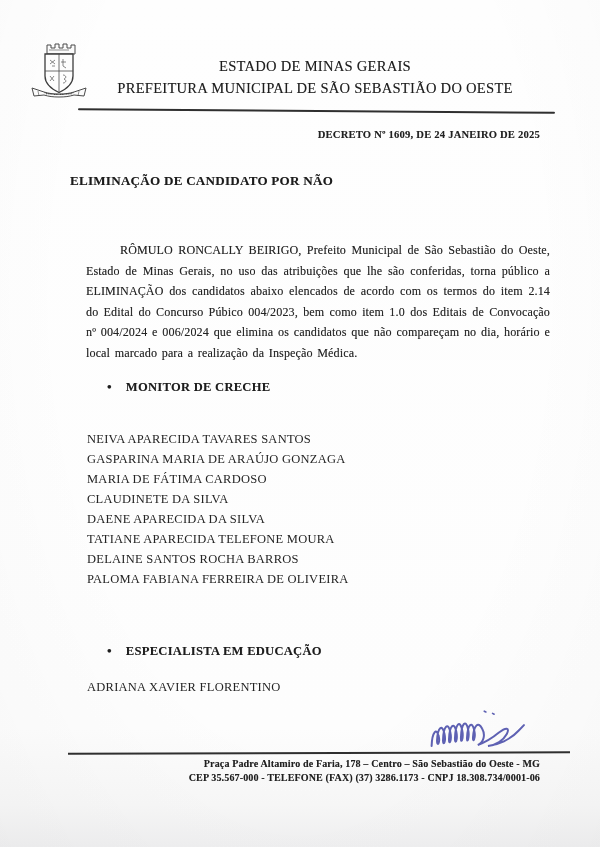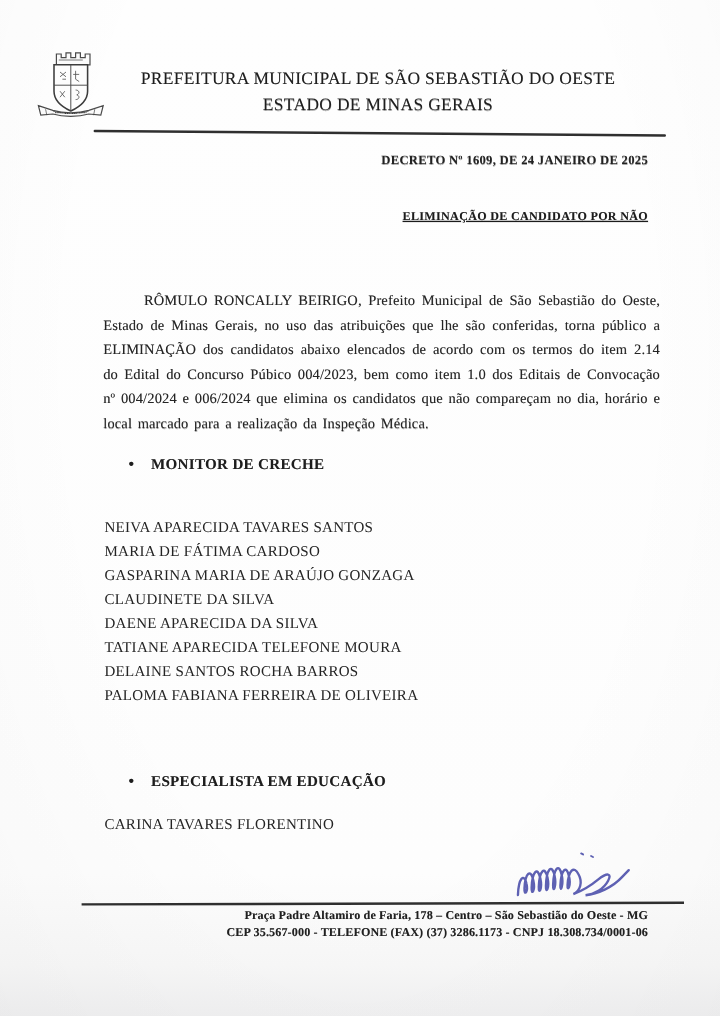--- a/index.html
+++ b/index.html
@@ -30,22 +30,22 @@
   }
 
   .decree-line {
     position: absolute; left: 70px; top: 129px; width: 470px;
     text-align: right; font-size: 10.5px; font-weight: bold;
     letter-spacing: 0.25px; color: #222;
   }
 
   .doc-title {
     position: absolute; left: 70px; top: 170px; width: 470px;
-    text-align: right; font-size: 10px; font-weight: bold;
-    line-height: 21px; letter-spacing: 0.3px; color: #1c1c1c; text-decoration: underline;
+    text-align: left; font-size: 13px; font-weight: bold;
+    line-height: 21px; letter-spacing: 0.3px; color: #1c1c1c;
   }
 
   .body-paragraph {
     position: absolute; left: 86px; top: 240px; width: 464px;
     font-size: 12px; line-height: 20.5px; text-align: justify;
     text-indent: 34px; word-spacing: 1.5px; letter-spacing: 0.15px;
     margin: 0; color: #242424;
   }
 
   .section-heading {
@@ -94,55 +94,55 @@
     <path d="M33 34 c3 0 4 3 1 4 c3 1 2 4 -1 4" stroke="#555" stroke-width="0.7"></path>
 
     <path d="M2 47 l12 4 c5 1.5 9 2 15 2 c6 0 10 -0.5 15 -2 l12 -4 l-2 8 l-10 -1 c-5 1.5 -9 2 -15 2 c-6 0 -10 -0.5 -15 -2 l-10 1 z" stroke="#4a4a4a" stroke-width="1" fill="#fbfbfb"></path>
     <path d="M14 51.5 c5 1.5 9 2 15 2 c6 0 10 -0.5 15 -2" stroke="#4a4a4a" stroke-width="0.6"></path>
     <path d="M8 50 l1 5 M49 50 l-1 5" stroke="#4a4a4a" stroke-width="0.6"></path>
 
     <path d="M16 52.8 h6 M24 53.4 h4 M30 53.4 h4 M36 52.8 h6" stroke="#3d3d3d" stroke-width="1" stroke-dasharray="1 0.8"></path>
   </svg>
 
   <div class="header-text scan-ink">
+    <div>ESTADO DE MINAS GERAIS</div>
     <div>PREFEITURA MUNICIPAL DE SÃO SEBASTIÃO DO OESTE</div>
-    <div>ESTADO DE MINAS GERAIS</div>
   </div>
 
   <div class="header-rule"></div>
 
   <div class="decree-line scan-ink">DECRETO Nº 1609, DE 24 JANEIRO DE 2025</div>
 
   <div class="doc-title scan-ink">
     <div>ELIMINAÇÃO DE CANDIDATO POR NÃO</div>
   </div>
 
   <p class="body-paragraph scan-ink">RÔMULO RONCALLY BEIRIGO, Prefeito Municipal de São Sebastião do Oeste, Estado de Minas Gerais, no uso das atribuições que lhe são conferidas, torna público a ELIMINAÇÃO dos candidatos abaixo elencados de acordo com os termos do item 2.14 do Edital do Concurso Púbico 004/2023, bem como item 1.0 dos Editais de Convocação nº 004/2024 e 006/2024 que elimina os candidatos que não compareçam no dia, horário e local marcado para a realização da Inspeção Médica.</p>
 
   <div class="section-heading heading-1 scan-ink">
     <span class="bullet">•</span>
     <span>MONITOR DE CRECHE</span>
   </div>
   <ul class="names-list names-1">
     <li>NEIVA APARECIDA TAVARES SANTOS</li>
+    <li>GASPARINA MARIA DE ARAÚJO GONZAGA</li>
     <li>MARIA DE FÁTIMA CARDOSO</li>
-    <li>GASPARINA MARIA DE ARAÚJO GONZAGA</li>
     <li>CLAUDINETE DA SILVA</li>
     <li>DAENE APARECIDA DA SILVA</li>
     <li>TATIANE APARECIDA TELEFONE MOURA</li>
     <li>DELAINE SANTOS ROCHA BARROS</li>
     <li>PALOMA FABIANA FERREIRA DE OLIVEIRA</li>
   </ul>
 
   <div class="section-heading heading-2 scan-ink">
     <span class="bullet">•</span>
     <span>ESPECIALISTA EM EDUCAÇÃO</span>
   </div>
   <ul class="names-list names-2">
-    <li>CARINA TAVARES FLORENTINO</li>
+    <li>ADRIANA XAVIER FLORENTINO</li>
   </ul>
 
   <svg class="signature" width="105" height="48" viewBox="0 0 105 48">
     <g stroke="#4d50ab" stroke-width="2" fill="none" stroke-linecap="round" opacity="0.9">
       <path d="M5 37 C7 23 12 19 13 28 C14 35 10 39 11 32
                C13 19 18 16 19 26 C20 35 16 39 17 32
                C19 18 24 15 25 25 C26 34 22 39 23 32
                C25 18 30 15 31 25 C32 34 28 39 29 32
                C31 17 36 14 37 24 C38 33 34 39 35 32
                C37 17 42 14 43 24 C44 33 40 39 41 33

